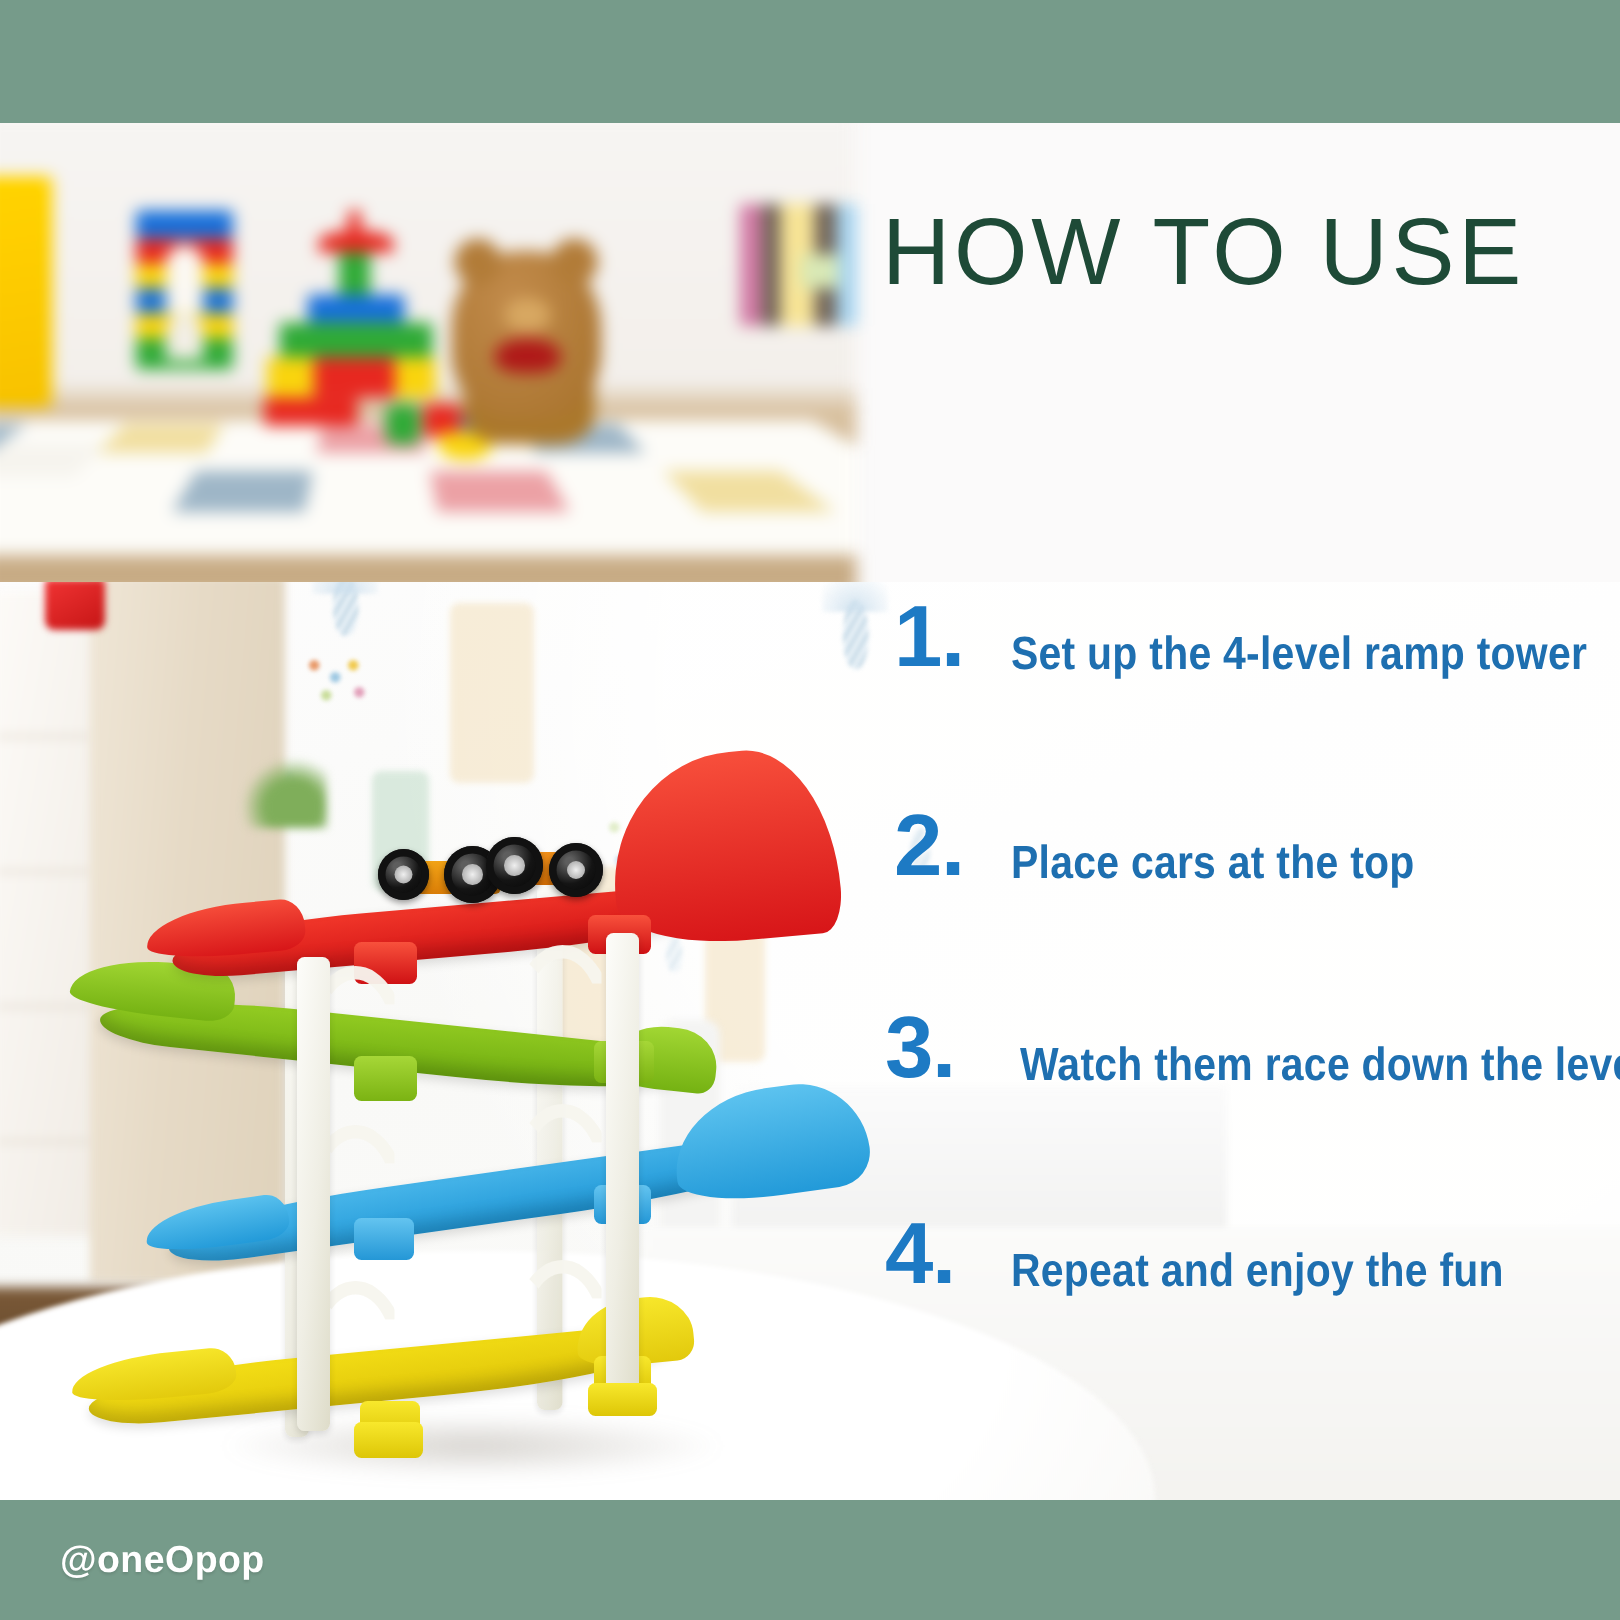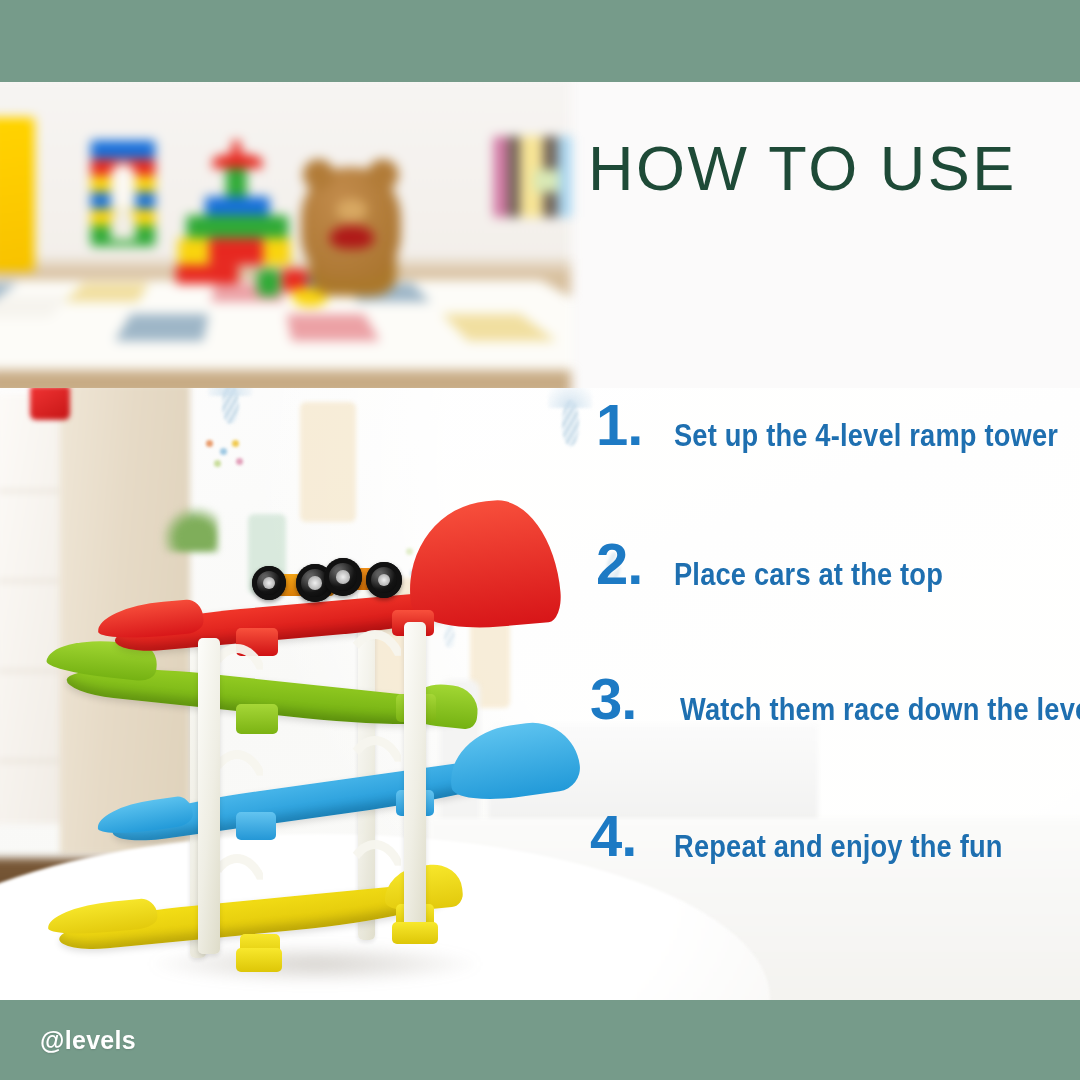--- a/index.html
+++ b/index.html
@@ -482,13 +482,13 @@
     <span class="num" style="color: rgb(29, 122, 196);">3.</span>
     <span class="txt" style="color: rgb(30, 111, 176);">Watch them race down the levels</span>
   </div>
   <div class="step" id="step-4">
     <span class="num" style="color: rgb(29, 122, 196);">4.</span>
     <span class="txt" style="color: rgb(30, 111, 176);">Repeat and enjoy the fun</span>
   </div>
 </div>
 
 <div class="band" id="band-bottom" style="background: rgb(118, 155, 138);"></div>
-<div class="handle">@levels</div>
+<div class="handle">@oneOpop</div>
 
 </body></html>

